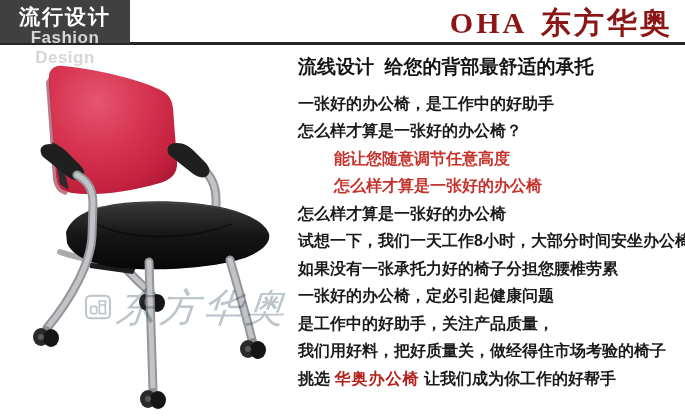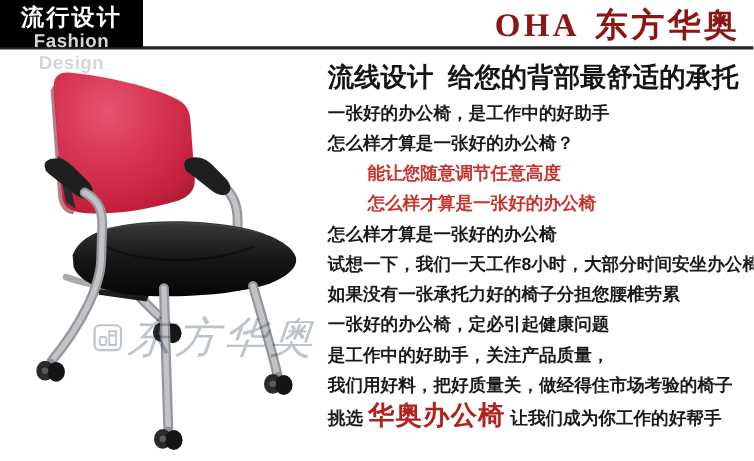--- a/index.html
+++ b/index.html
@@ -4,49 +4,49 @@
 <style>
   html,body{margin:0;padding:0;}
   body{
     width:685px;height:419px;position:relative;overflow:hidden;
     background:#ffffff;
     font-family:"Liberation Sans","DejaVu Sans",sans-serif;
   }
   
   .logo-box{
     position:absolute;left:0;top:0;width:130px;height:43px;
-    background:#000000;color:#fff;text-align:center;z-index:3;
+    background:#404040;color:#fff;text-align:center;z-index:3;
   }
   .logo-cn{font-size:21px;font-weight:bold;letter-spacing:2px;line-height:1;margin-top:6px;}
   .logo-en{font-size:17px;font-weight:bold;color:#d6d6d6;letter-spacing:0.5px;margin-top:1px;}
   .top-rule{
     position:absolute;left:0;top:42px;width:685px;height:3px;background:#262626;z-index:2;
   }
   .brand-title{
     position:absolute;top:3px;right:12px;z-index:3;
     font-family:"Liberation Serif","DejaVu Serif",serif;
     font-weight:bold;font-size:30px;color:#8c1515;
     letter-spacing:3px;word-spacing:5px;white-space:pre;
   }
   
   .heading{
     position:absolute;left:298px;top:54px;width:386px;
-    font-size:24px;font-weight:bold;color:#141414;white-space:pre;z-index:2;
+    font-size:19px;font-weight:bold;color:#141414;white-space:pre;z-index:2;
   }
   .body-lines{
     position:absolute;left:298px;top:90px;width:387px;z-index:2;
   }
   .body-lines .line{
     font-size:16px;font-weight:bold;line-height:27.45px;
     color:#1a1a1a;white-space:pre;
   }
   .body-lines .line.red{color:#c5332c;margin-left:36px;}
   .brand-inline{
     font-family:"Liberation Serif","DejaVu Serif",serif;
-    font-size:24px;color:#b3211c;letter-spacing:1px;
+    font-size:16px;color:#b3211c;letter-spacing:1px;
   }
   
   .chair{position:absolute;left:0;top:50px;width:290px;height:369px;z-index:1;}
   
   .watermark{
     position:absolute;left:84px;top:281px;width:205px;height:52px;z-index:2;
     display:flex;align-items:center;gap:5px;
     color:#bcc4cc;mix-blend-mode:multiply;pointer-events:none;
   }
   .watermark .wm-text{

